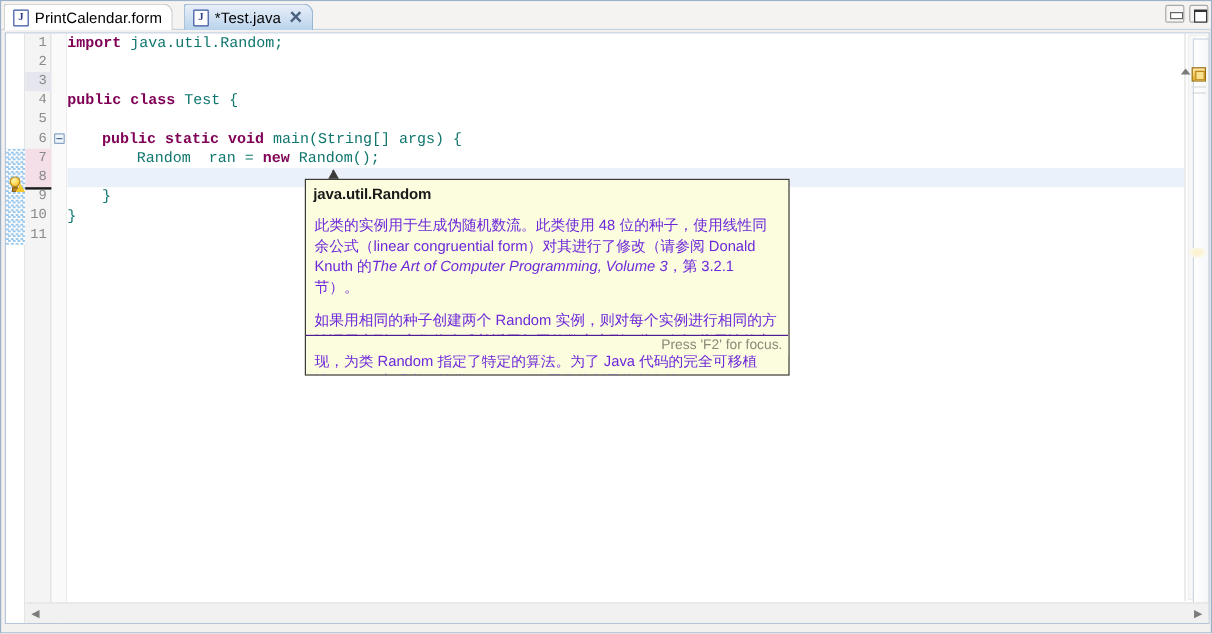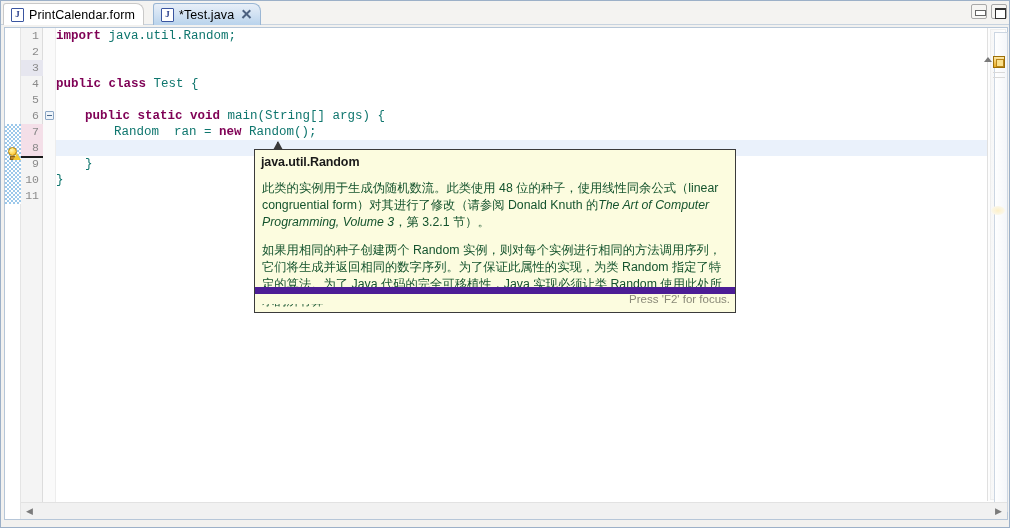--- a/index.html
+++ b/index.html
@@ -277,21 +277,21 @@
   .h-arrow.right { margin-left: auto; }
   .h-thumb {
     position: absolute; left: 18px;
     width: 0px; height: 13px;
   }
 
   
   .tooltip {
     position: absolute;
     left: 253px; top: 148px;
-    width: 482px; height: 164px;
+    width: 404px; height: 164px;
     background: #fcfcdf;
     border: 1px solid #3b3b3b;
     overflow: hidden;
     font-size: 12px;
     color: #000;
   }
   .tt-pointer {
     position: absolute;
     left: 272px; top: 140px;
     width: 0; height: 0;
@@ -301,34 +301,34 @@
   }
   .tt-title {
     margin: 5px 0 0 6px;
     font-size: 12.5px;
     font-weight: bold;
     color: #1a1a1a;
     letter-spacing: -0.1px;
   }
   .tt-body {
     padding: 0 8px 0 7px;
-    color: #14532d;
+    color: #6d28d9;
   }
   .tt-p {
     margin: 11px 0 0 0;
     line-height: 17px;
     font-size: 12.3px;
     text-align: left;
   }
   .it { font-style: italic; }
   .tt-foot {
-    position: absolute; left: 0; right: 0; bottom: 8px;
+    position: absolute; left: 0; right: 0; bottom: 16px;
     height: 17px;
     background: #fcfcdf;
-    border-top: 7px solid #4c1d95;
+    border-top: 1px solid #4c1d95;
     display: flex; align-items: center; justify-content: flex-end;
     padding-right: 5px;
     font-size: 11.5px;
     color: #8a8a78;
   }
 
   
   .outer-bottom {
     position: absolute; left: 3px; right: 3px; bottom: 3px;
     height: 4px;

